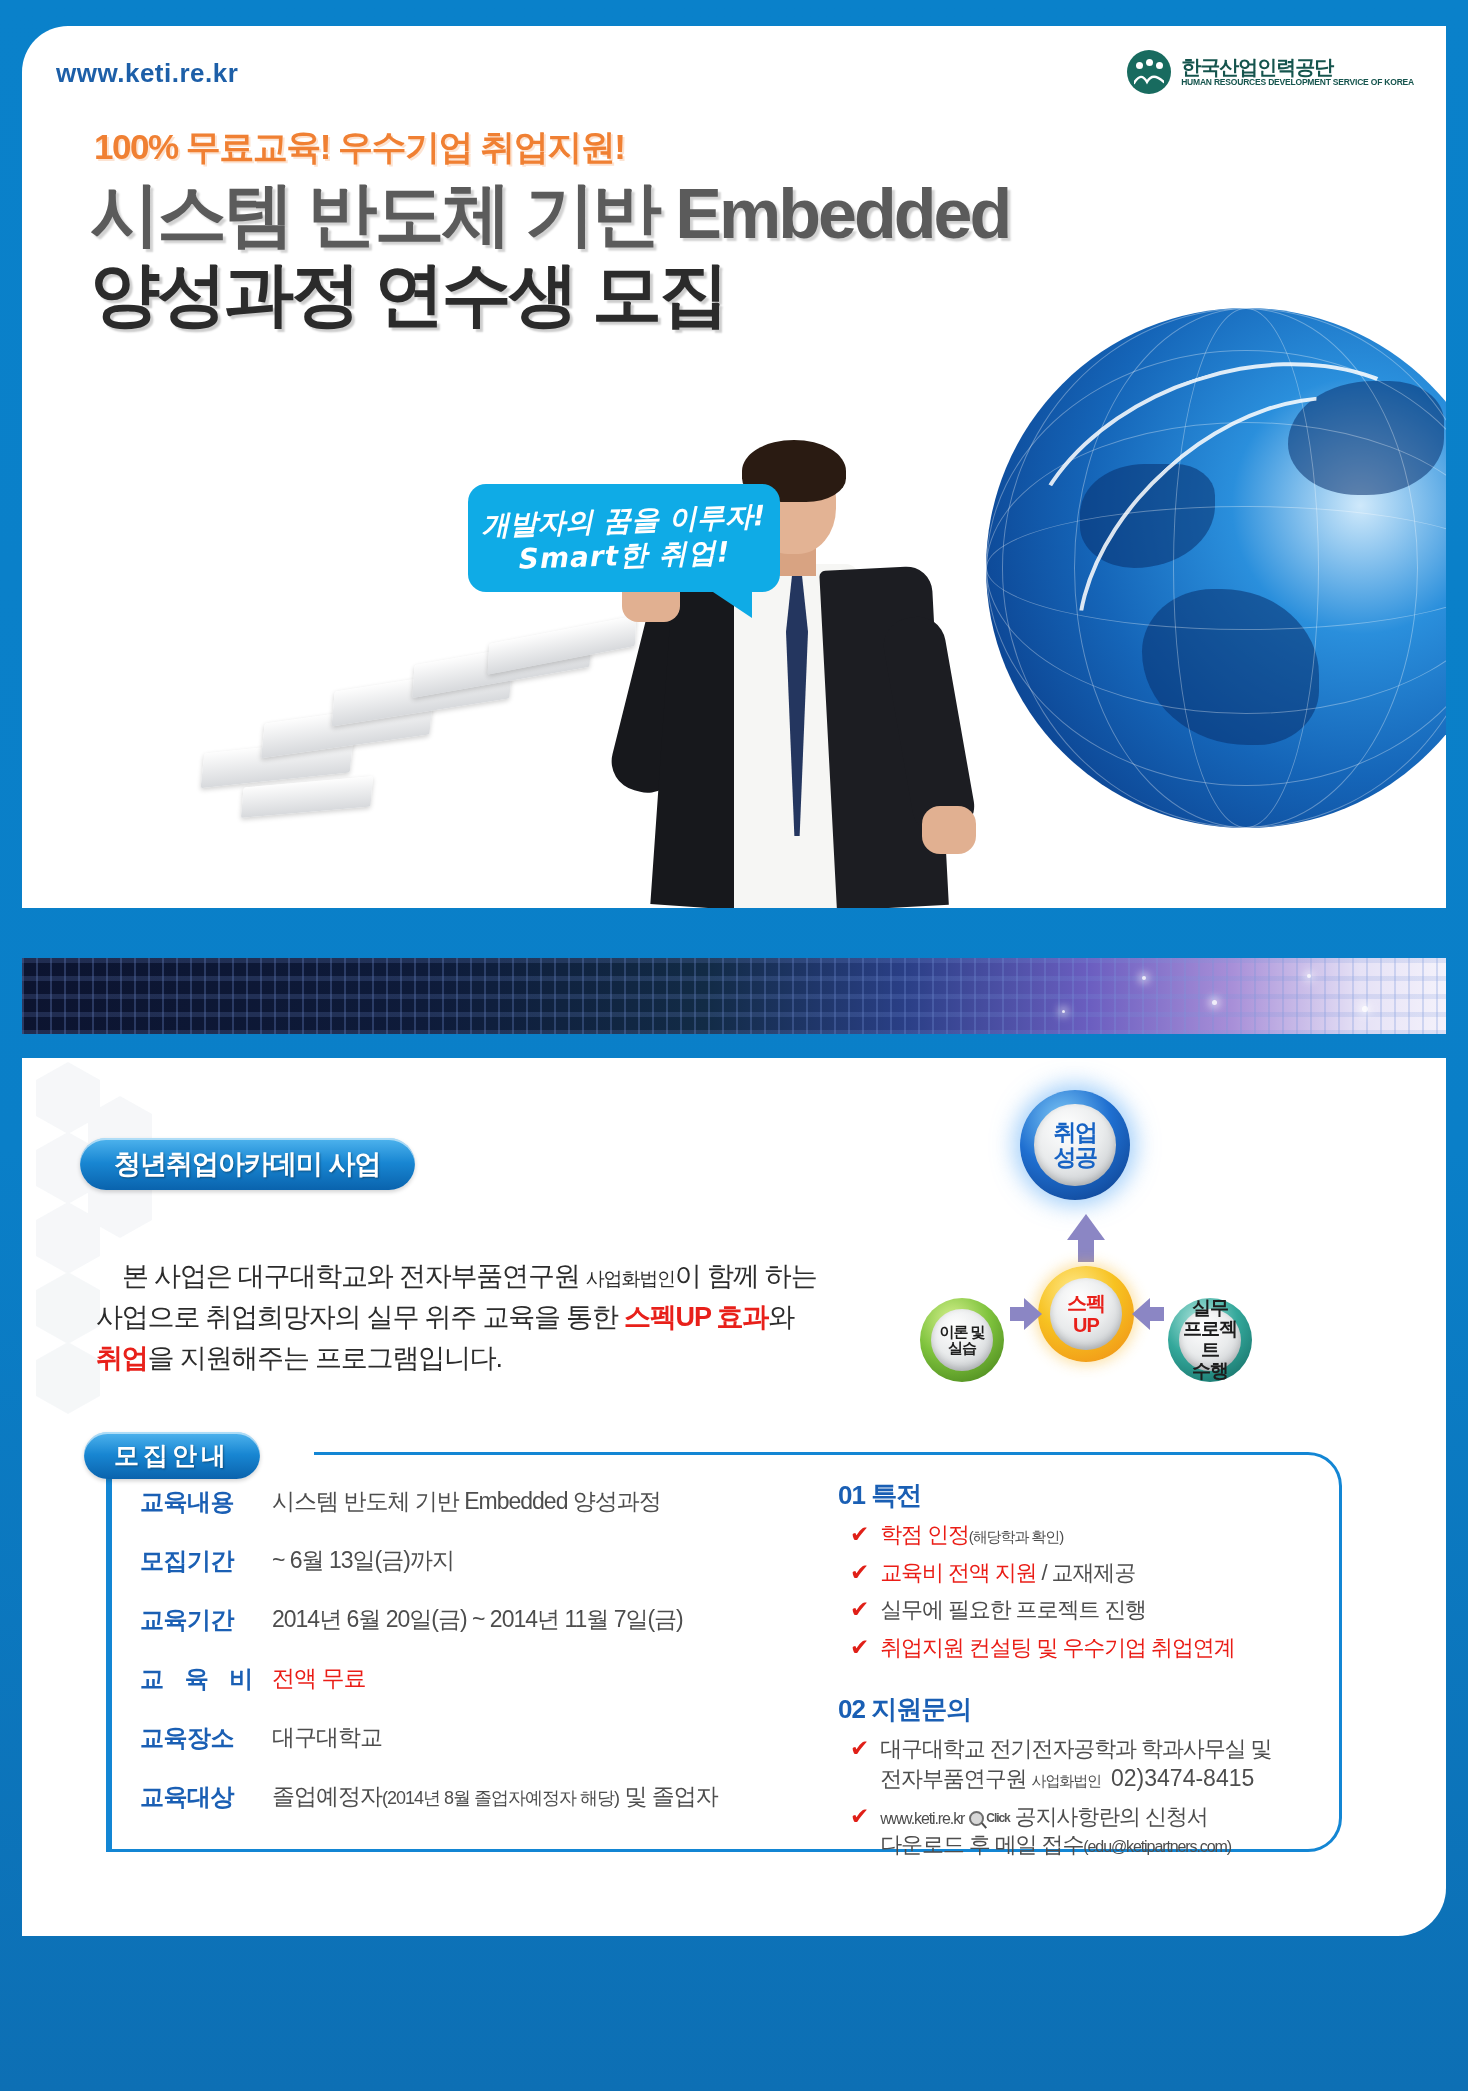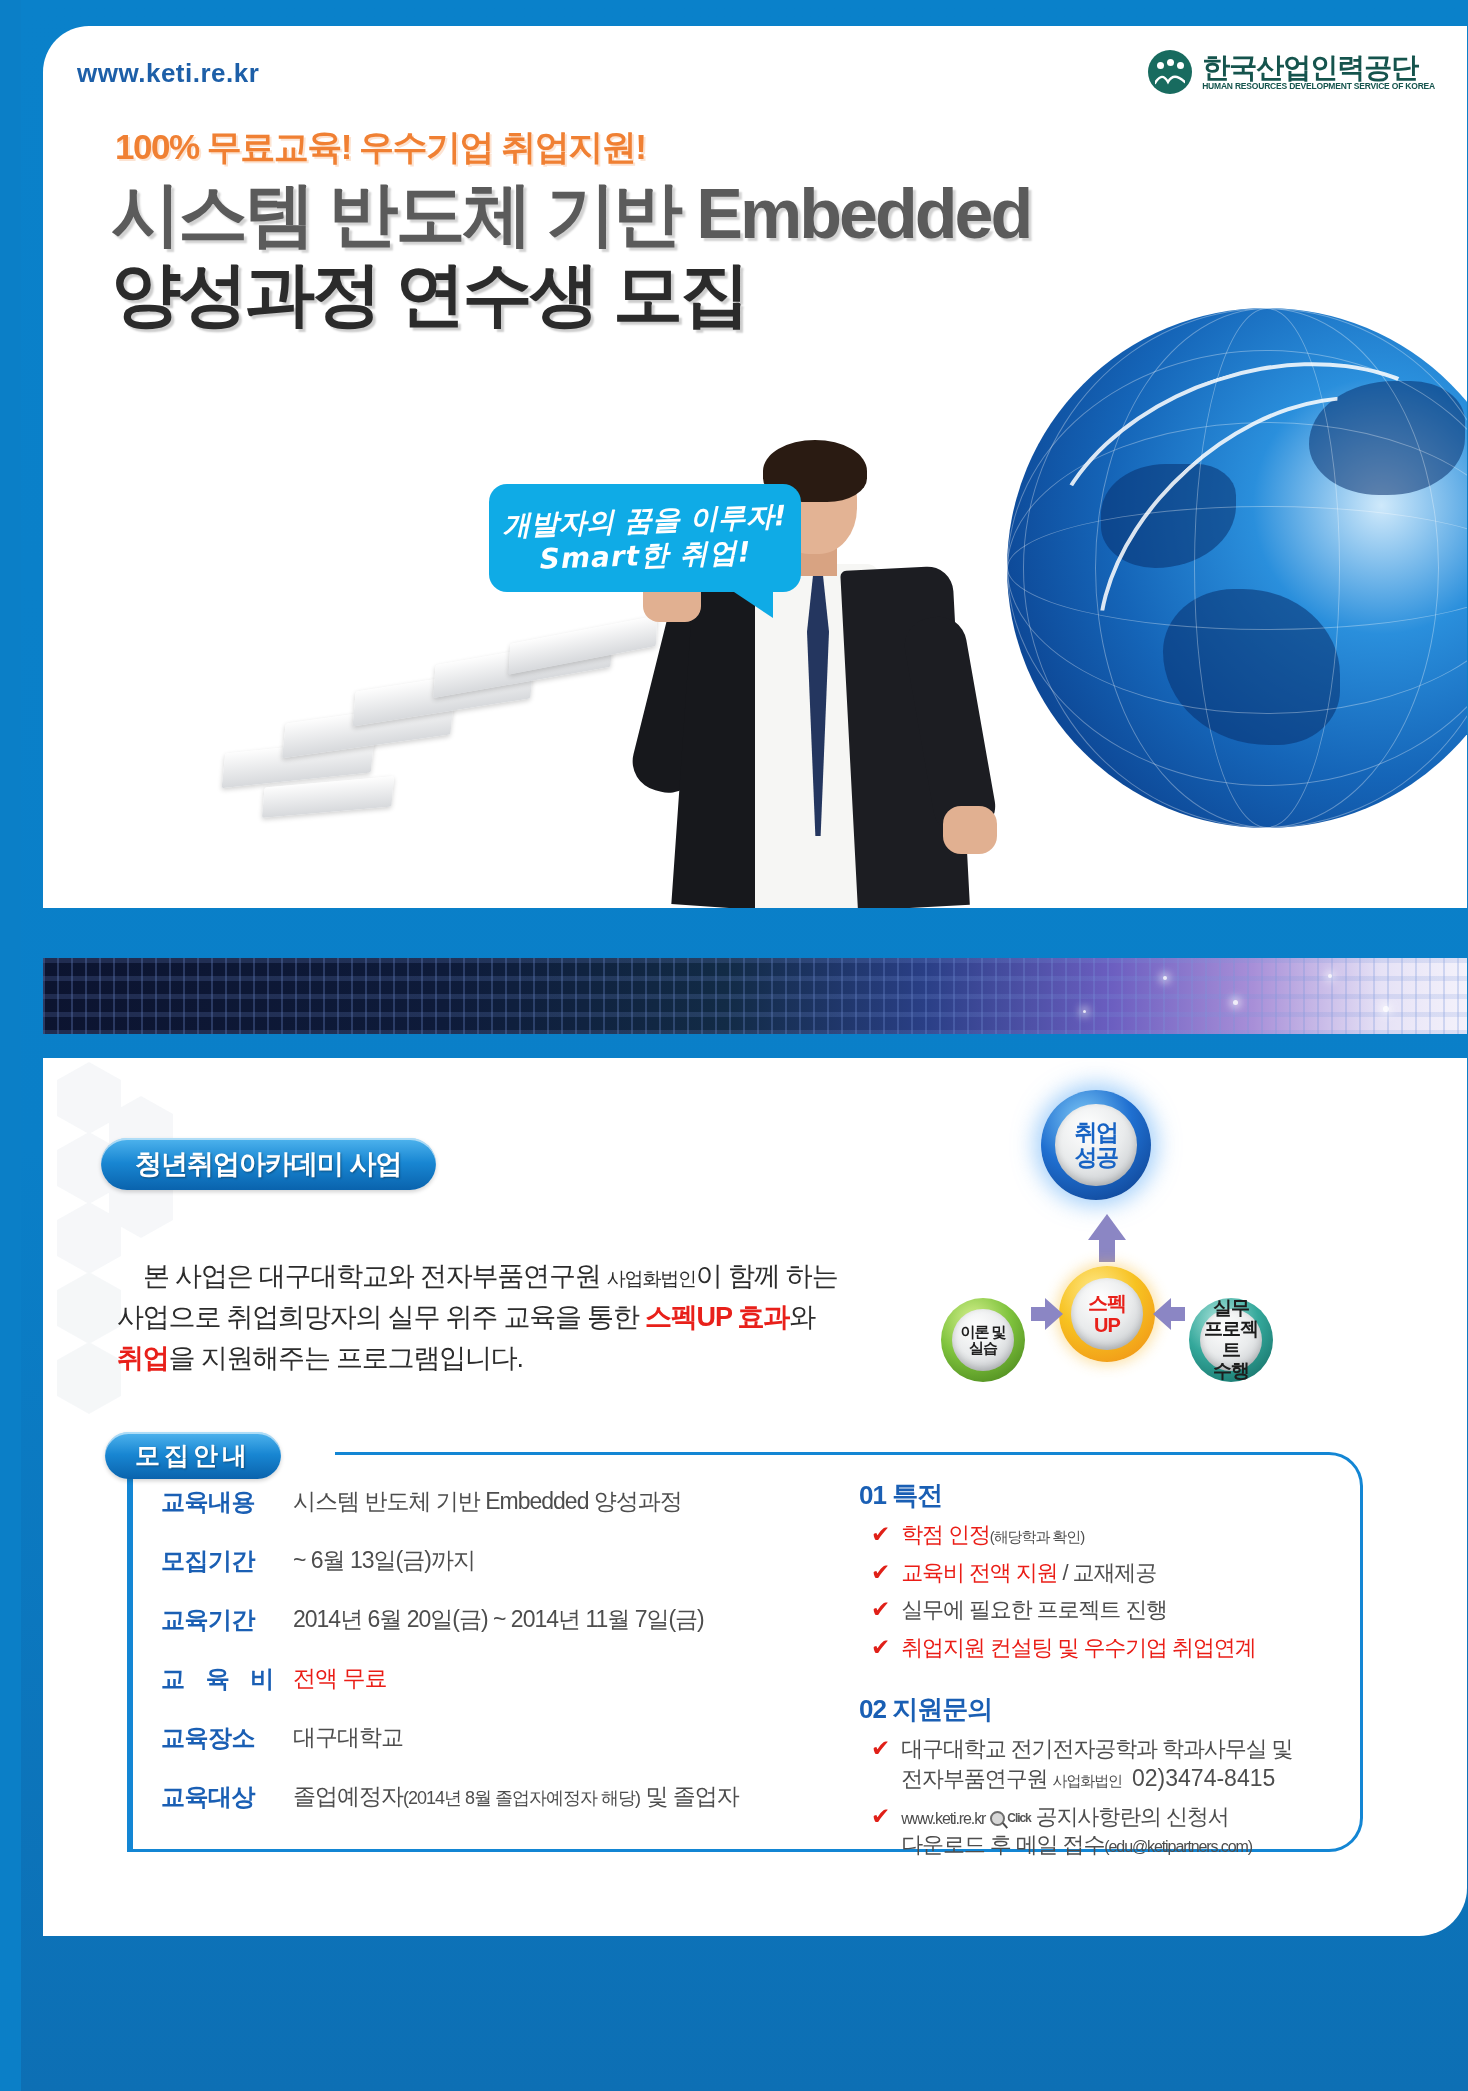--- a/index.html
+++ b/index.html
@@ -8,21 +8,20 @@
     background: #0b7fc7;
     font-family: "Liberation Sans", "DejaVu Sans", sans-serif;
     overflow: hidden;
     position: relative;
   }
 
   
   .poster {
     position: absolute; inset: 0;
     background: linear-gradient(180deg,#0a81ca 0%, #0a7fc8 55%, #0d6fb4 100%);
-    margin-left: 21px;
   }
 
   
   .hero {
     position: absolute;
     left: 22px; top: 26px; width: 1424px; height: 882px;
     background: #ffffff;
     border-top-left-radius: 46px;
     overflow: hidden;
   }
@@ -42,21 +41,21 @@
   .hrd-mark span {
     position: absolute; background: #fff; border-radius: 50%;
   }
   .hrd-mark span.d1 { width: 7px; height: 7px; left: 9px;  top: 12px; }
   .hrd-mark span.d2 { width: 7px; height: 7px; left: 19px; top: 9px; }
   .hrd-mark span.d3 { width: 7px; height: 7px; left: 29px; top: 12px; }
   .hrd-wave {
     position:absolute; left:7px; top:23px; width:30px; height:12px;
   }
   .hrd-text { line-height: 1.05; }
-  .hrd-kr { font-size: 28px; font-weight: bold; color: #15544d; letter-spacing: -1px; }
+  .hrd-kr { font-size: 20px; font-weight: bold; color: #15544d; letter-spacing: -1px; }
   .hrd-en { font-size: 8.5px; font-weight: bold; color: #15544d; letter-spacing: -.2px; }
 
   .tagline {
     position: absolute; left: 72px; top: 98px;
     font-size: 35px; font-weight: bold; color: #f08033;
     letter-spacing: -1.5px;
     text-shadow: 2px 2px 0 rgba(240,128,51,.22);
   }
   .title1, .title2 {
     position: absolute; left: 68px;

